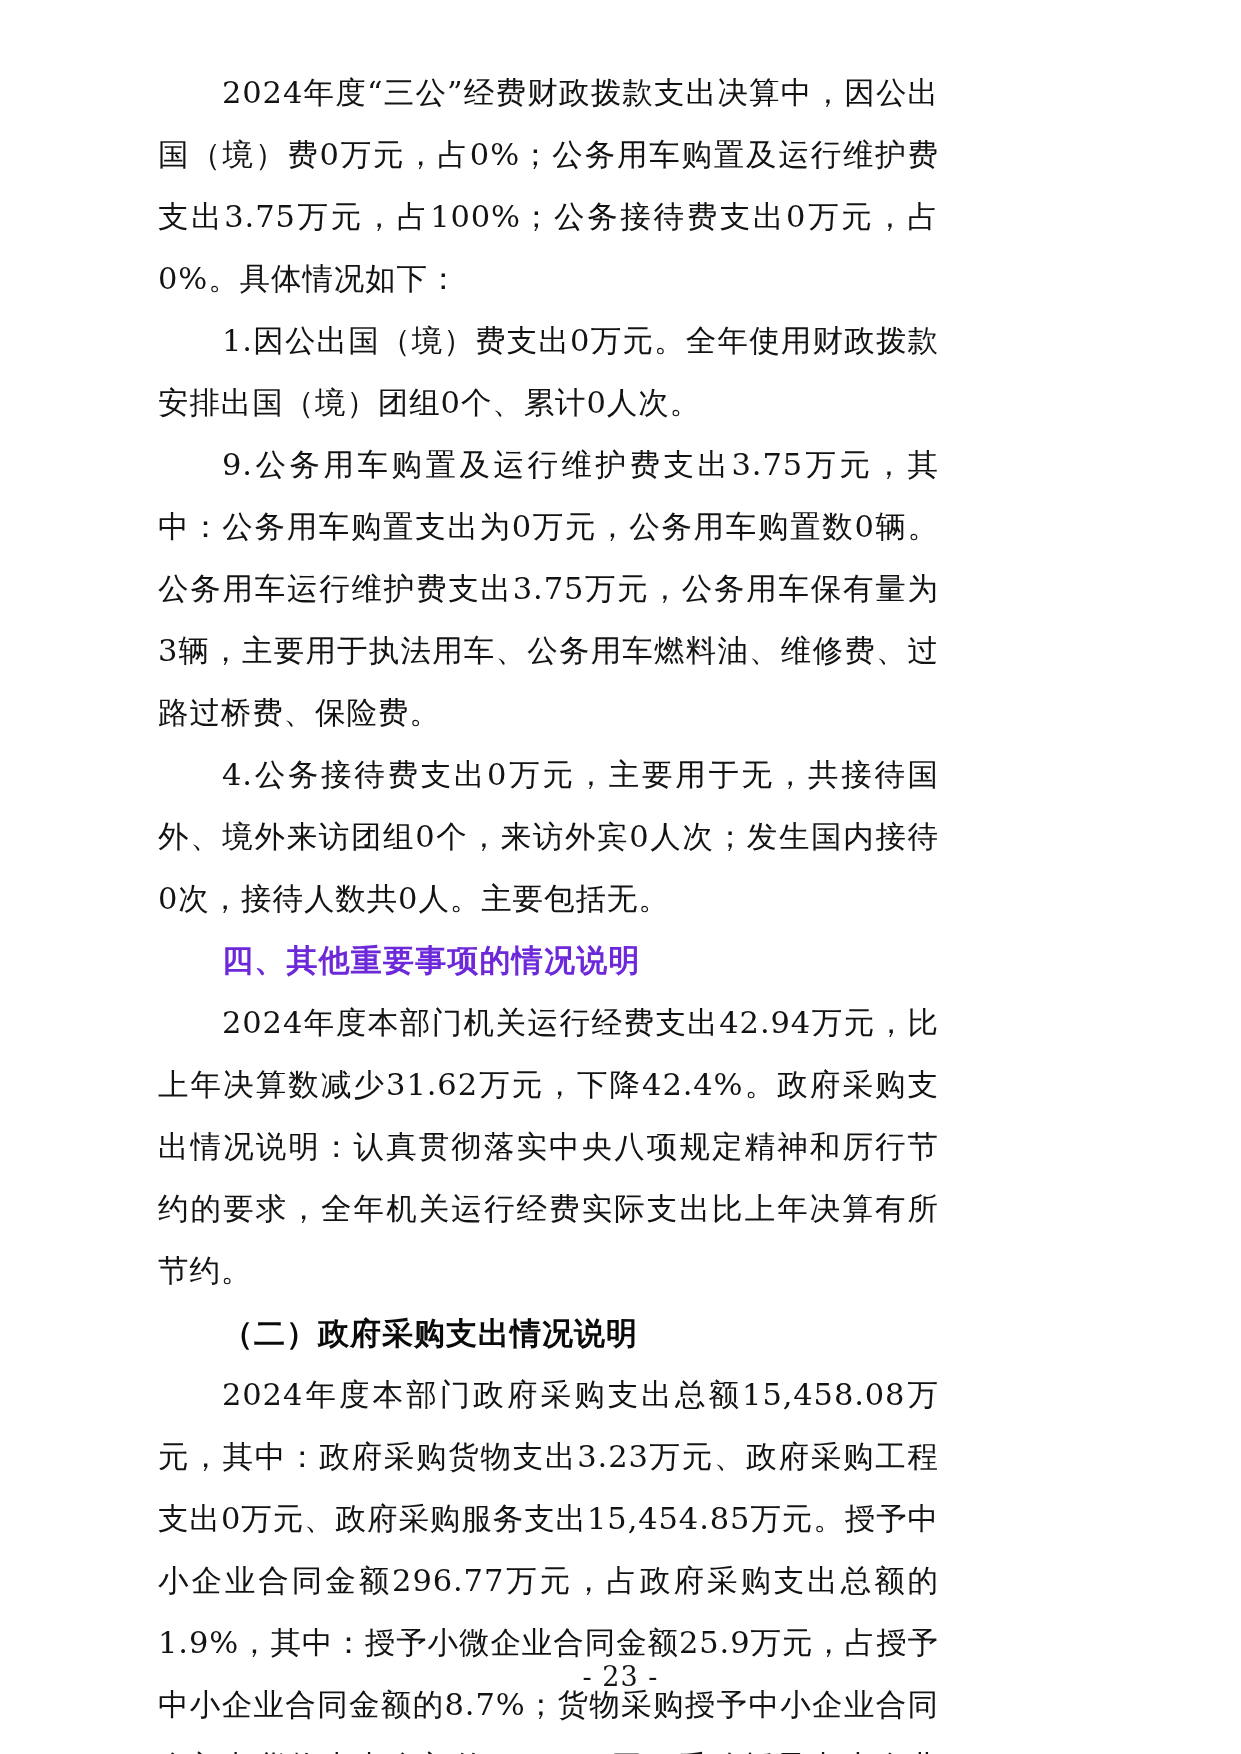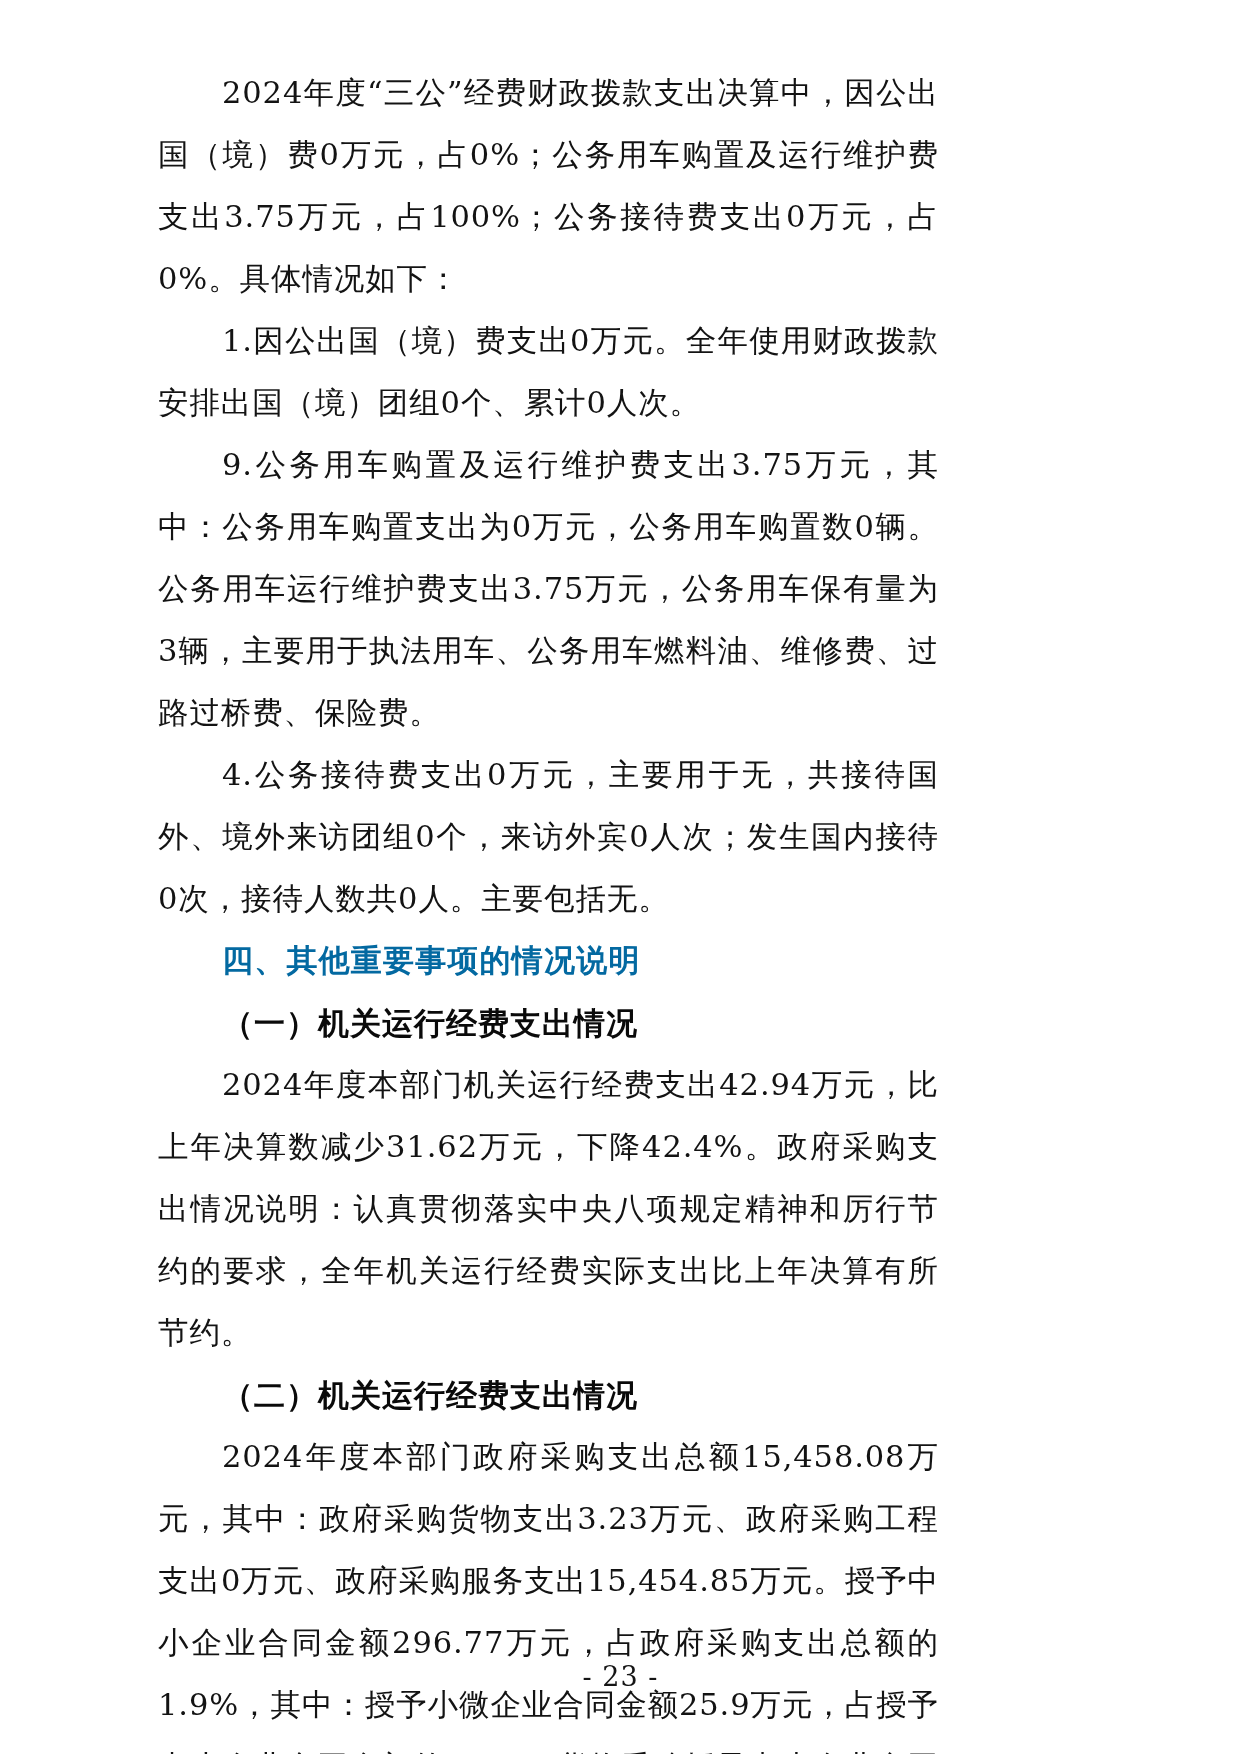--- a/index.html
+++ b/index.html
@@ -40,21 +40,21 @@
     text-indent: 64px;
   }
   .h-sans {
     font-family: "Liberation Sans", "DejaVu Sans", sans-serif;
     font-size: 31px;
     font-weight: bold;
     line-height: 62px;
     letter-spacing: 1.2px;
     text-indent: 64px;
     margin: 0;
-    color: #0369a1;
+    color: #6d28d9;
   }
   .h-serif {
     font-family: "DejaVu Serif", "Liberation Serif", serif;
     font-size: 31px;
     font-weight: bold;
     line-height: 62px;
     letter-spacing: 1px;
     text-indent: 64px;
     margin: 0;
     color: #0a0a0a;
@@ -79,23 +79,22 @@
   <p class="body-text indent">2024年度“三公”经费财政拨款支出决算中，因公出国（境）费0万元，占0%；公务用车购置及运行维护费支出3.75万元，占100%；公务接待费支出0万元，占0%。具体情况如下：</p>
 
   <p class="body-text indent">1.因公出国（境）费支出0万元。全年使用财政拨款安排出国（境）团组0个、累计0人次。</p>
 
   <p class="body-text indent">9.公务用车购置及运行维护费支出3.75万元，其中：公务用车购置支出为0万元，公务用车购置数0辆。公务用车运行维护费支出3.75万元，公务用车保有量为3辆，主要用于执法用车、公务用车燃料油、维修费、过路过桥费、保险费。</p>
 
   <p class="body-text indent">4.公务接待费支出0万元，主要用于无，共接待国外、境外来访团组0个，来访外宾0人次；发生国内接待0次，接待人数共0人。主要包括无。</p>
 
   <h2 class="h-sans">四、其他重要事项的情况说明</h2>
 
-  <h3 class="h-serif">（一）机关运行经费支出情况</h3>
 
   <p class="body-text indent">2024年度本部门机关运行经费支出42.94万元，比上年决算数减少31.62万元，下降42.4%。政府采购支出情况说明：认真贯彻落实中央八项规定精神和厉行节约的要求，全年机关运行经费实际支出比上年决算有所节约。</p>
 
-  <h3 class="h-serif">（二）机关运行经费支出情况</h3>
+  <h3 class="h-serif">（二）政府采购支出情况说明</h3>
 
   <p class="body-text indent">2024年度本部门政府采购支出总额15,458.08万元，其中：政府采购货物支出3.23万元、政府采购工程支出0万元、政府采购服务支出15,454.85万元。授予中小企业合同金额296.77万元，占政府采购支出总额的1.9%，其中：授予小微企业合同金额25.9万元，占授予中小企业合同金额的8.7%；货物采购授予中小企业合同金额占货物支出金额的100%，工程采购授予中小企业合同金额</p>
 
 </div>
 
 <div class="page-number">- 23 -</div>
 
 </body></html>

